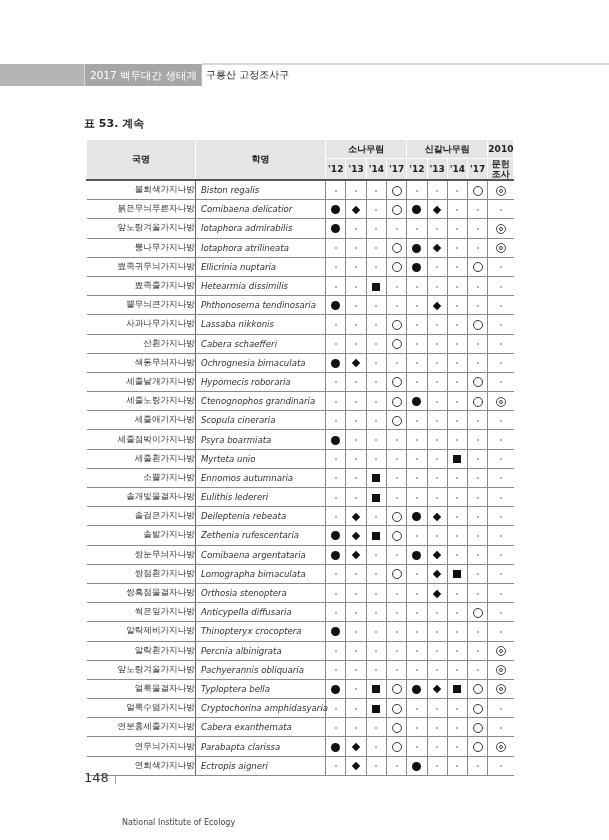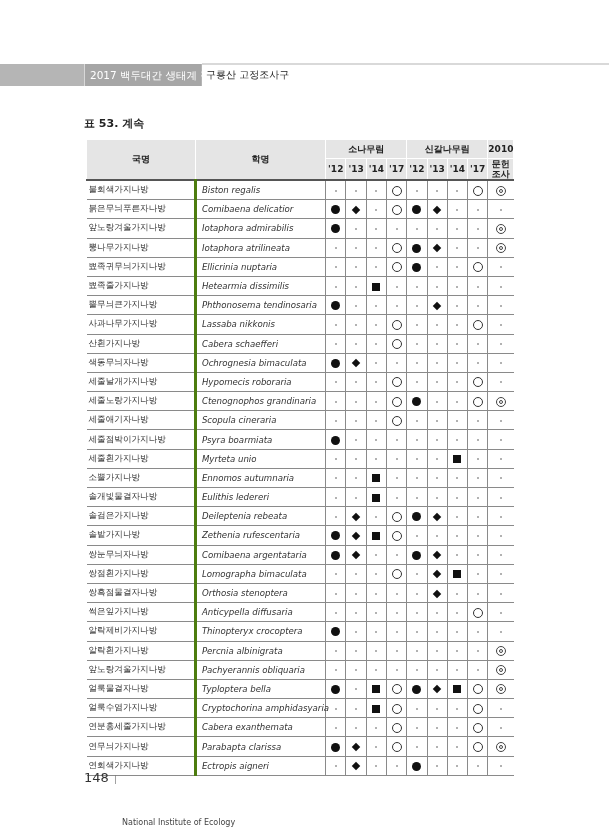--- a/index.html
+++ b/index.html
@@ -33,24 +33,24 @@
   table.data th {
     background: #e5e5e5; font-weight: bold; font-size: 9px; color: #222; border: 1px solid #ffffff;
     padding: 0; text-align: center;
   }
   table.data thead tr:first-child th { height: 18px; }
   table.data thead tr:nth-child(2) th { height: 18px; }
   table.data thead { border-bottom: 2px solid #555; }
   table.data td {
     height: 18.2px; border-bottom: 1px solid #8a8a8a; padding: 0; text-align: center; vertical-align: middle;
   }
-  table.data td.kname { text-align: left; padding-left: 2px; color: #333; white-space: nowrap; }
+  table.data td.kname { text-align: right; padding-left: 2px; color: #333; white-space: nowrap; }
   table.data td.sname {
     text-align: left; padding-left: 5px; font-style: italic; color: #333; white-space: nowrap;
-    border-left: 3px solid #4d7c0f;
+    border-left: 1px solid #4d7c0f;
   }
   table.data td.mk { border-left: 1px solid #8a8a8a; font-size: 10px; }
   .sym { display: inline-block; vertical-align: middle; }
   .sym-dot { width: 2px; height: 2px; background: #999; border-radius: 50%; }
   .sym-fcircle { width: 9px; height: 9px; background: #111; border-radius: 50%; }
   .sym-ocircle { width: 8px; height: 8px; border: 1px solid #333; border-radius: 50%; }
   .sym-square { width: 8px; height: 8px; background: #111; }
   .sym-diamond { width: 6px; height: 6px; background: #111; transform: rotate(45deg); }
   .sym-double { width: 8px; height: 8px; border: 1px solid #444; border-radius: 50%; position: relative; }
   .sym-double::after {

